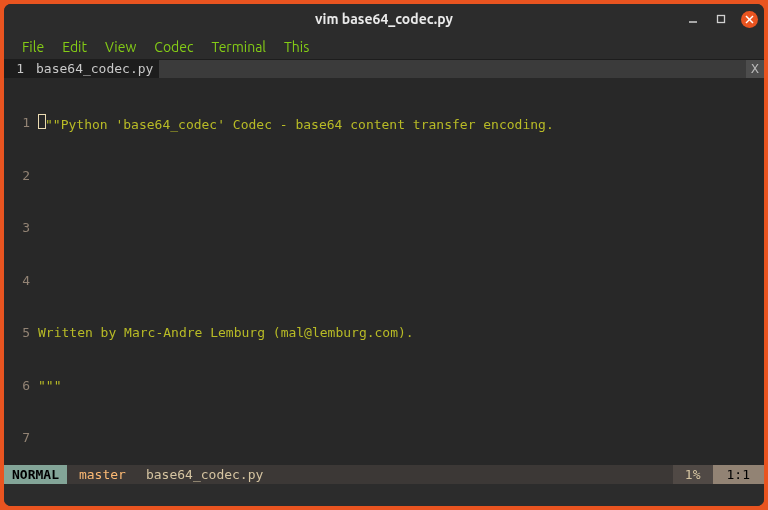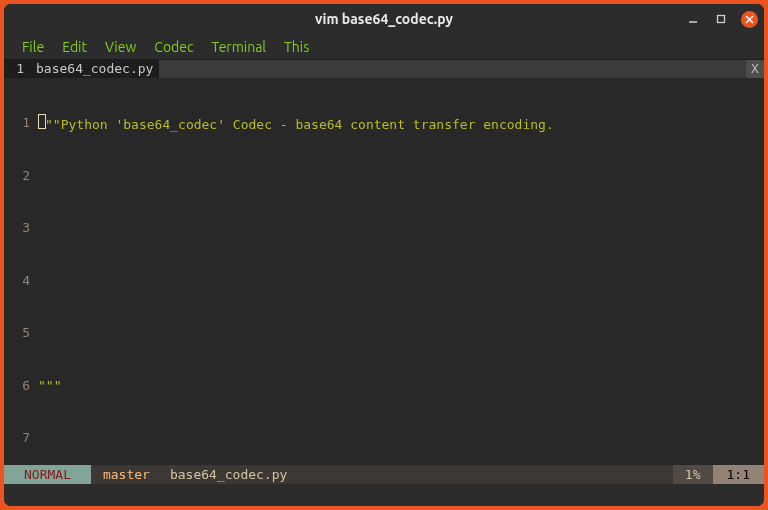--- a/index.html
+++ b/index.html
@@ -129,23 +129,23 @@
 .statusbar {
   height: 19px;
   background: #3c3836;
   display: flex;
   align-items: stretch;
   font-size: 13px;
   color: #ebdbb2;
 }
 .st-mode {
   background: #83a598;
-  color: #7f1d1d;
-  font-weight: normal;
-  padding: 0 20px;
+  color: #000000;
+  font-weight: bold;
+  padding: 0 8px;
   line-height: 19px;
 }
 .st-branch { padding: 0 12px; line-height: 19px; color: #fdba74; }
 .st-file { padding: 0 8px; line-height: 19px; color: #d5c4a1; }
 .st-spacer { flex: 1; }
 .st-pct { background: #504945; color: #d5c4a1; padding: 0 12px; line-height: 19px; }
 .st-pos { background: #928374; color: #000000; padding: 0 14px; line-height: 19px; }
 .bottompad { height: 22px; background: #2c2c2c; }
 </style>
 </head>
@@ -189,21 +189,21 @@
     <span class="tab-label">base64_codec.py</span>
     <span class="tab-fill"></span>
     <span class="tab-x">X</span>
   </div>
 
   <div class="editor">
     <div class="line"><span class="gutter">1</span><span class="code"><span class="cursor"></span><span class="c-str">""Python 'base64_codec' Codec - base64 content transfer encoding.</span></span></div>
     <div class="line"><span class="gutter">2</span><span class="code c-str"></span></div>
     <div class="line"><span class="gutter">3</span></div>
     <div class="line"><span class="gutter">4</span><span class="code c-str"></span></div>
-    <div class="line"><span class="gutter">5</span></div>
+    <div class="line"><span class="gutter">5</span><span class="code c-str">Written by Marc-Andre Lemburg (mal@lemburg.com).</span></div>
     <div class="line"><span class="gutter">6</span><span class="code c-str">"""</span></div>
     <div class="line"><span class="gutter">7</span><span class="code"></span></div>
     
     
     
     
     
     
     
     

